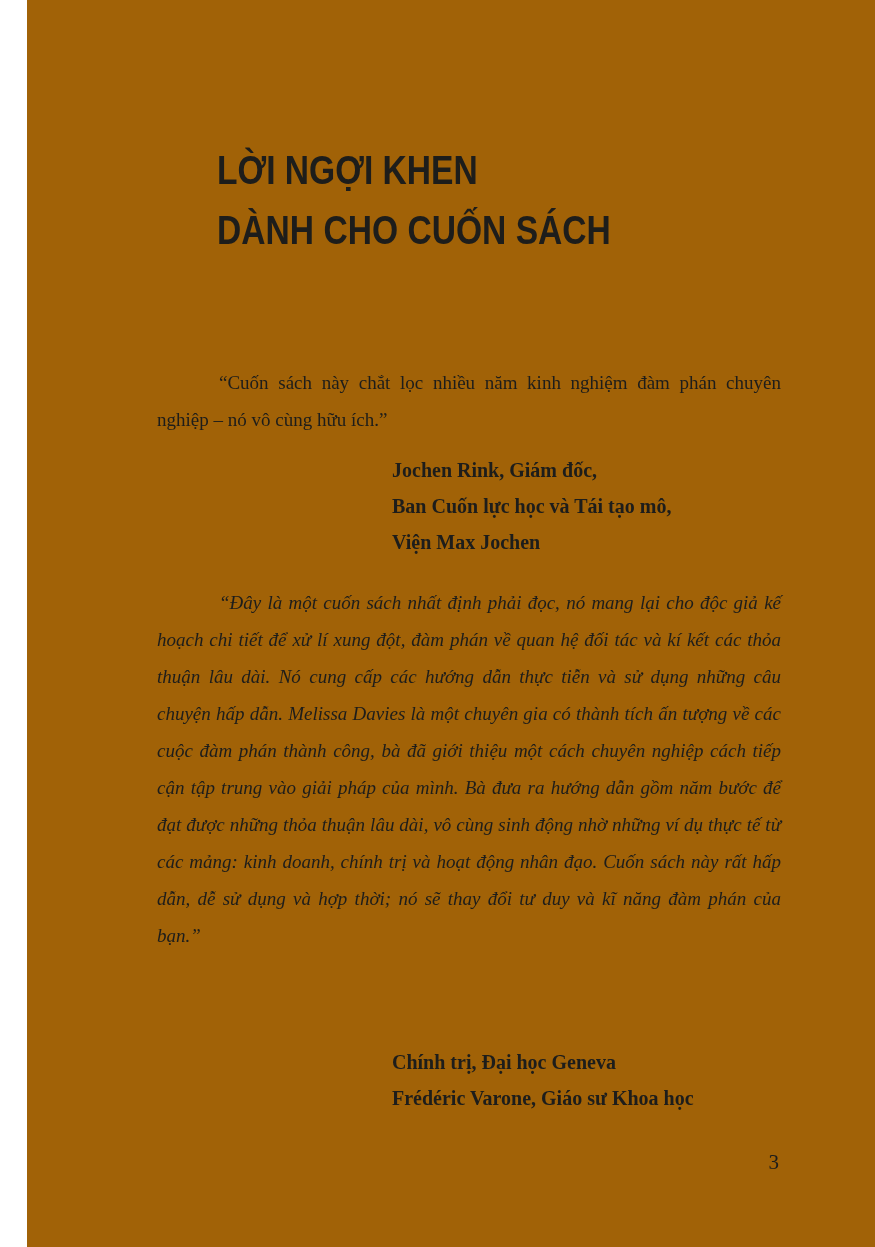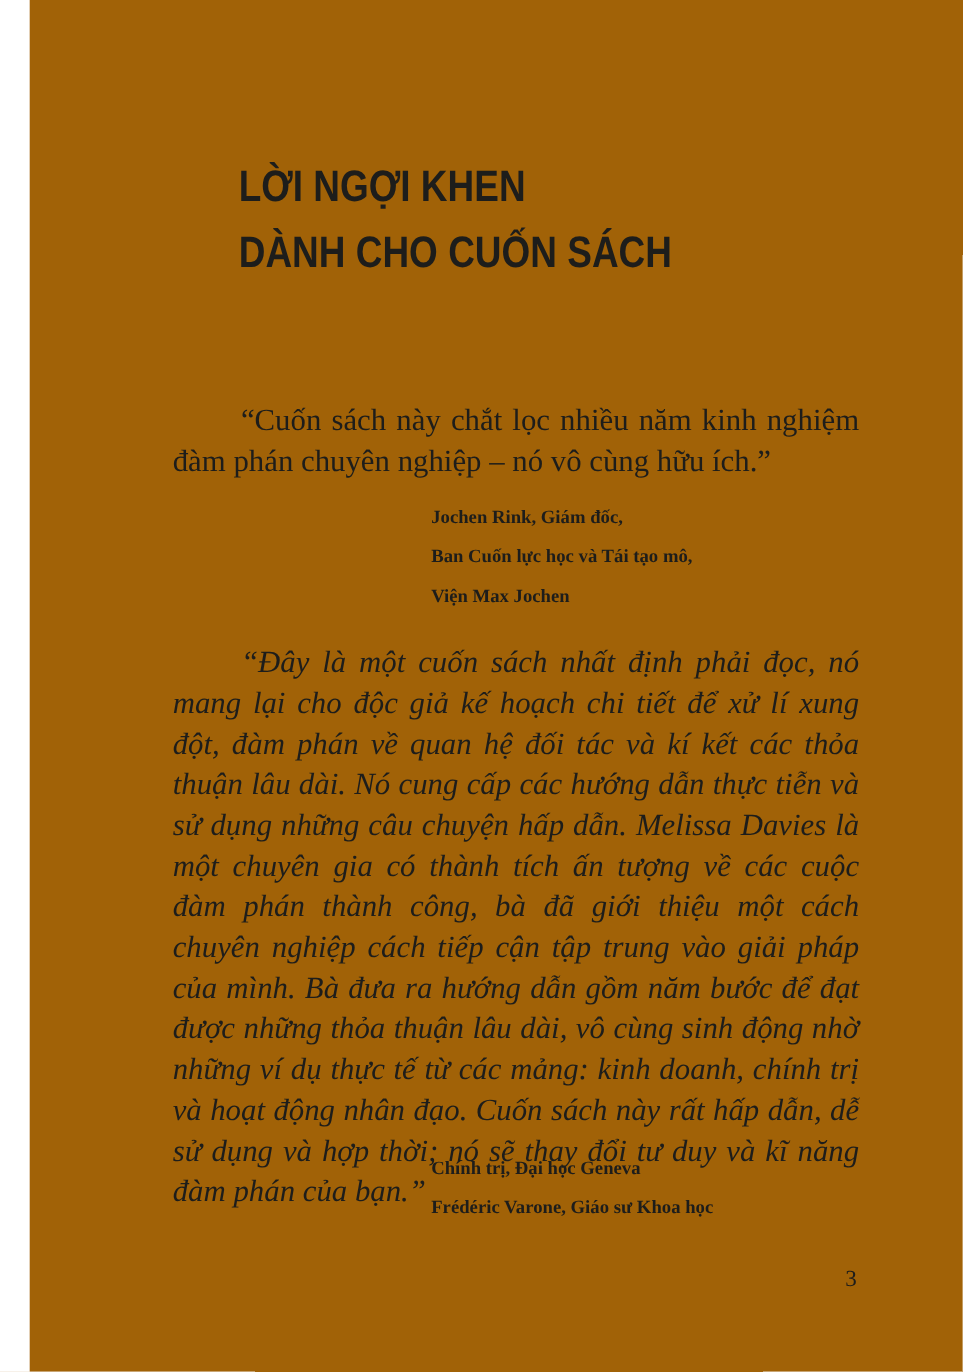--- a/index.html
+++ b/index.html
@@ -29,31 +29,31 @@
     transform: scaleX(0.84);
     transform-origin: left top;
     white-space: nowrap;
   }
   .quote {
     position: absolute;
     left: 130px;
     width: 624px;
     text-align: justify;
     text-indent: 62px;
-    font-size: 28px;
+    font-size: 19px;
     line-height: 37px;
     color: #1d1d1b;
   }
   .quote-1 { top: 364px; }
   .quote-2 { top: 584px; font-style: italic; }
   .attribution {
     position: absolute;
     left: 365px;
     font-weight: 700;
-    font-size: 17px;
+    font-size: 20px;
     line-height: 36px;
     color: #1d1d1b;
   }
   .attribution-1 { top: 452px; }
   .attribution-2 { top: 1044px; }
   .attribution div { white-space: nowrap; }
   .page-number {
     position: absolute;
     left: 700px;
     width: 52px;

